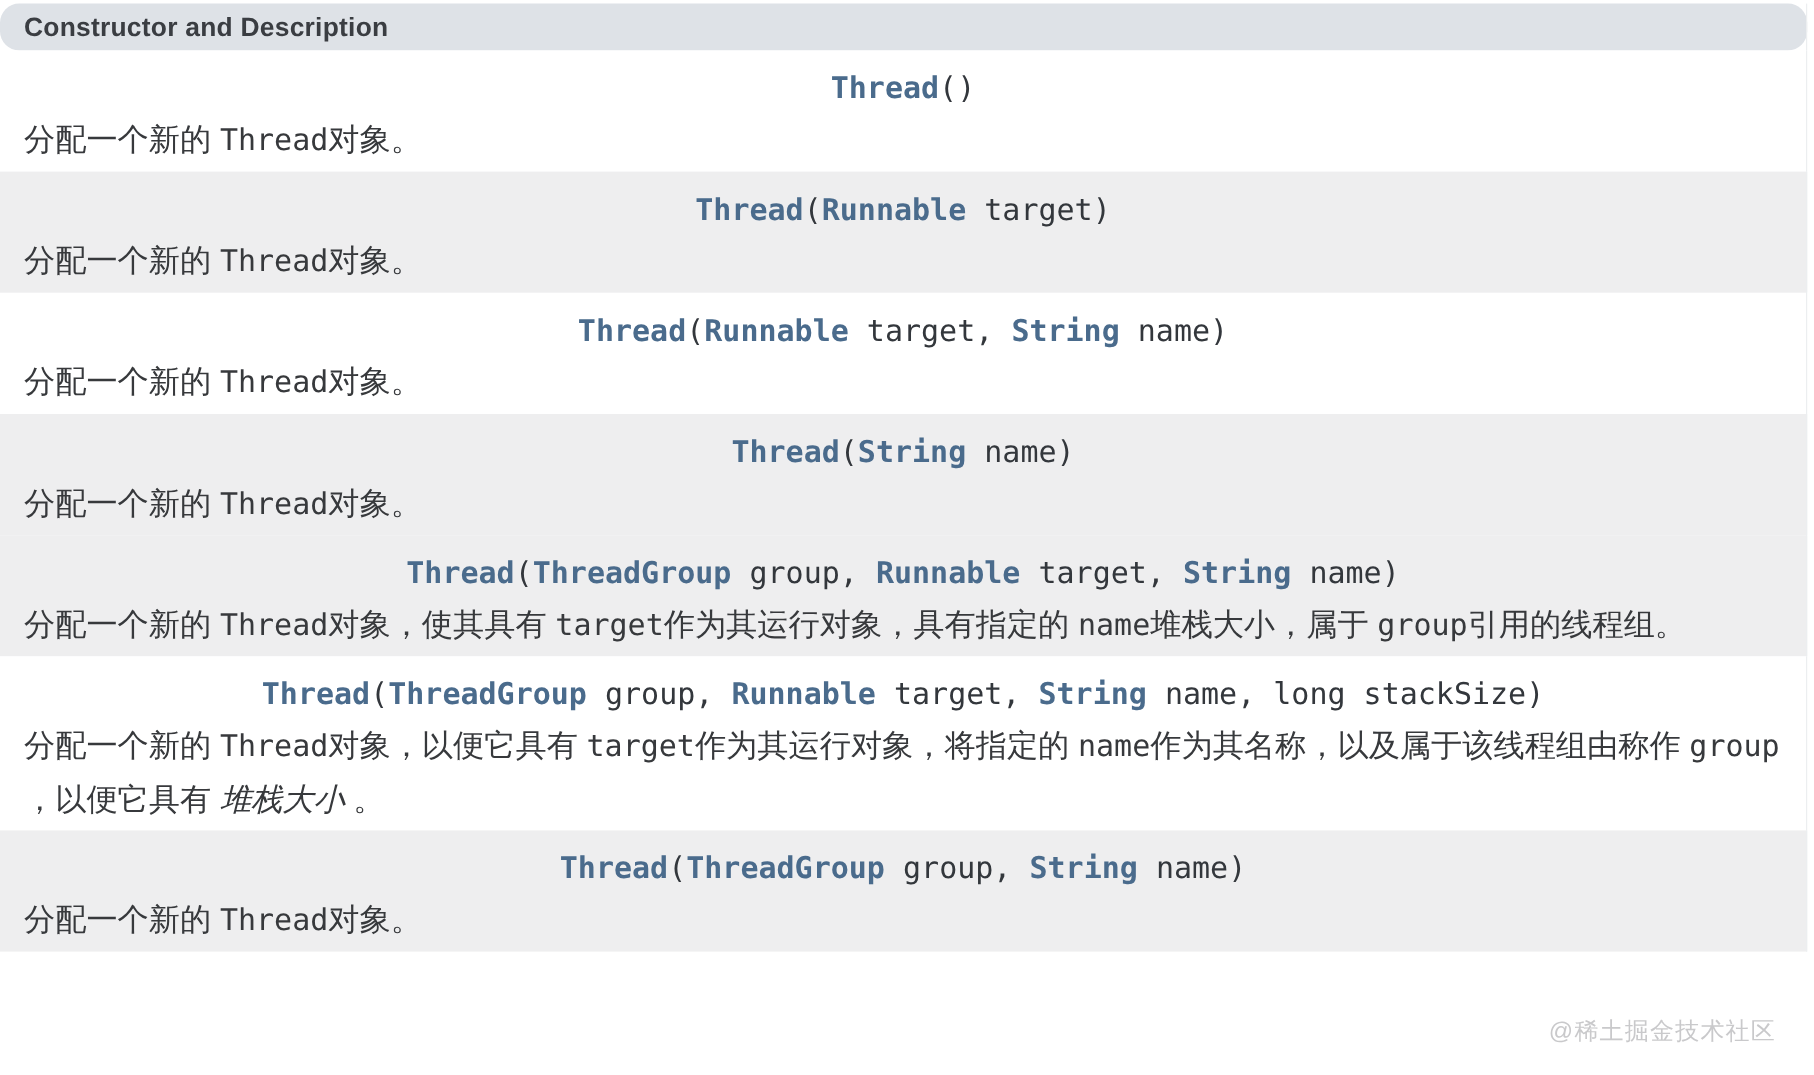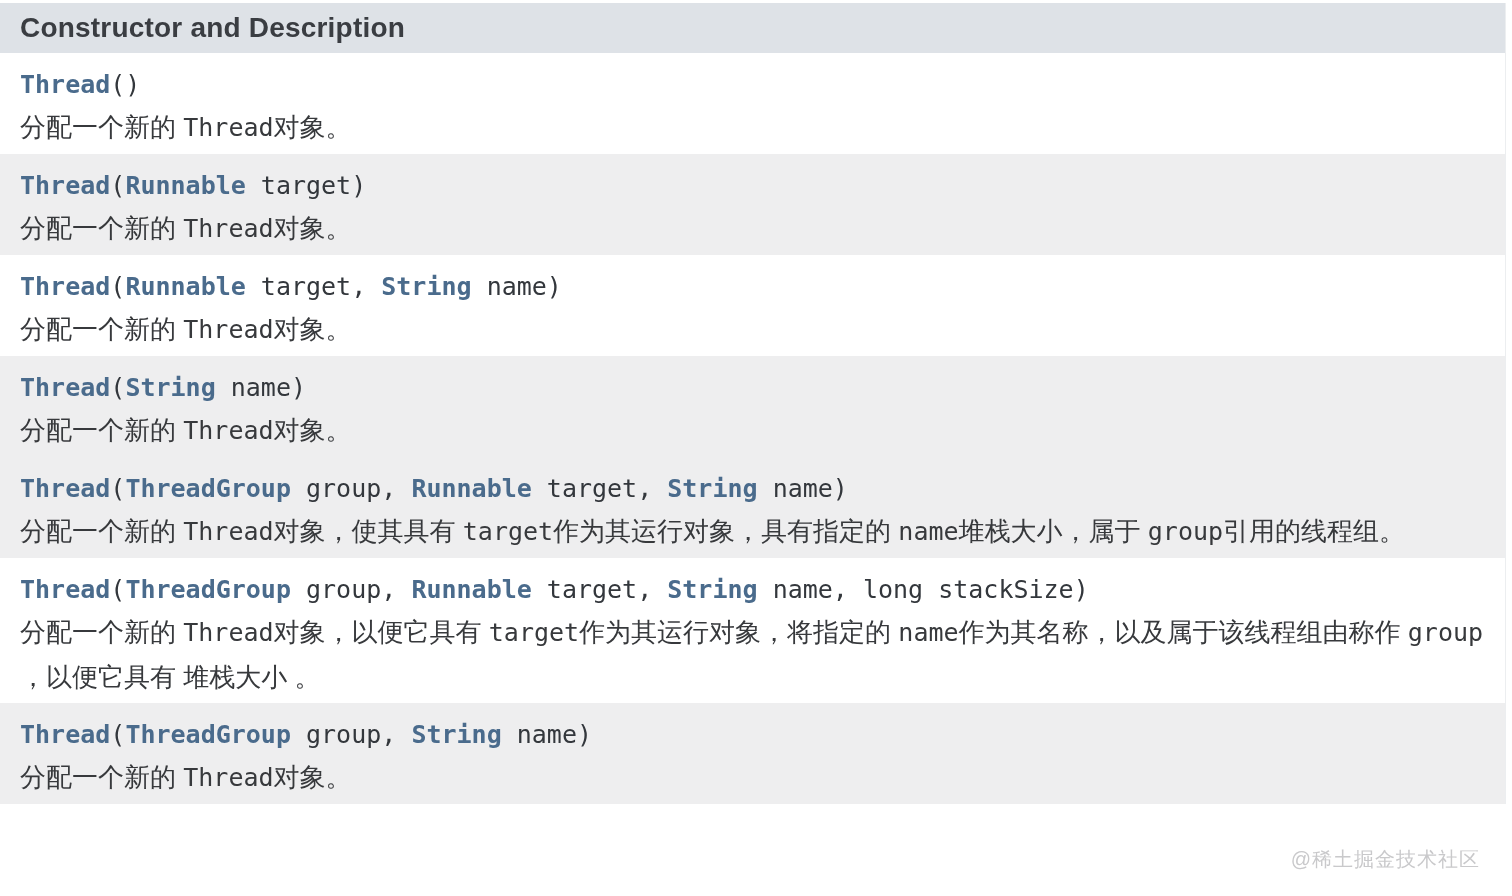--- a/index.html
+++ b/index.html
@@ -24,57 +24,60 @@
   table.constructor-summary{
     width:1506px;
     border-collapse:collapse;
     table-layout:fixed;
     border-right:1px solid #eceef0;
   }
   th.col-header{
     background:var(--header-bg);
     color:var(--header-text);
     text-align:left;
-    font-size:28px;
+    font-size:22px;
     font-weight:bold;
-    height:50px;
+    height:39px;
     padding:0 20px;
     font-family:"Liberation Sans", sans-serif;
     letter-spacing:0.2px;
+    border-radius:16px;
   }
   tr.row-white td{background:var(--row-bg);}
   tr.row-alt td{background:var(--row-alt-bg);}
   td.constructor-cell{
     padding:14px 20px 6px 20px;
     vertical-align:top;
   }
   .signature{
     font-family:"DejaVu Sans Mono","Liberation Mono",monospace;
     font-size:25px;
     line-height:36px;
     white-space:nowrap;
     color:var(--sig-plain-color);
+    text-align:center;
   }
   .signature a.type-link{
     color:var(--link-color);
     font-weight:bold;
     text-decoration:none;
   }
   .description{
     margin-top:4px;
     font-size:26px;
     line-height:40px;
     color:var(--text-color);
     white-space:nowrap;
   }
   .description .code{
     font-family:"DejaVu Sans Mono","Liberation Mono",monospace;
     font-size:25px;
   }
   .description .italic{
+    font-style:italic;
   }
   .watermark{
     position:absolute;
     top:846px;
     right:32px;
     font-size:20px;
     color:var(--watermark-color);
     letter-spacing:1px;
   }
 </style>

